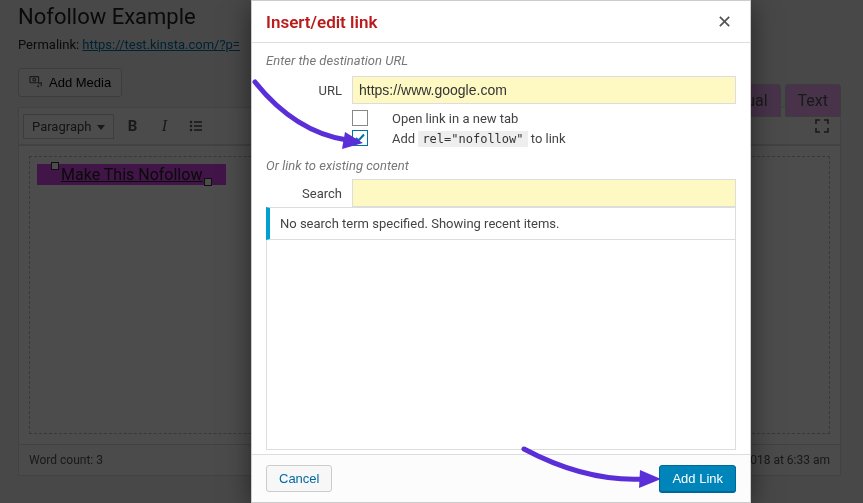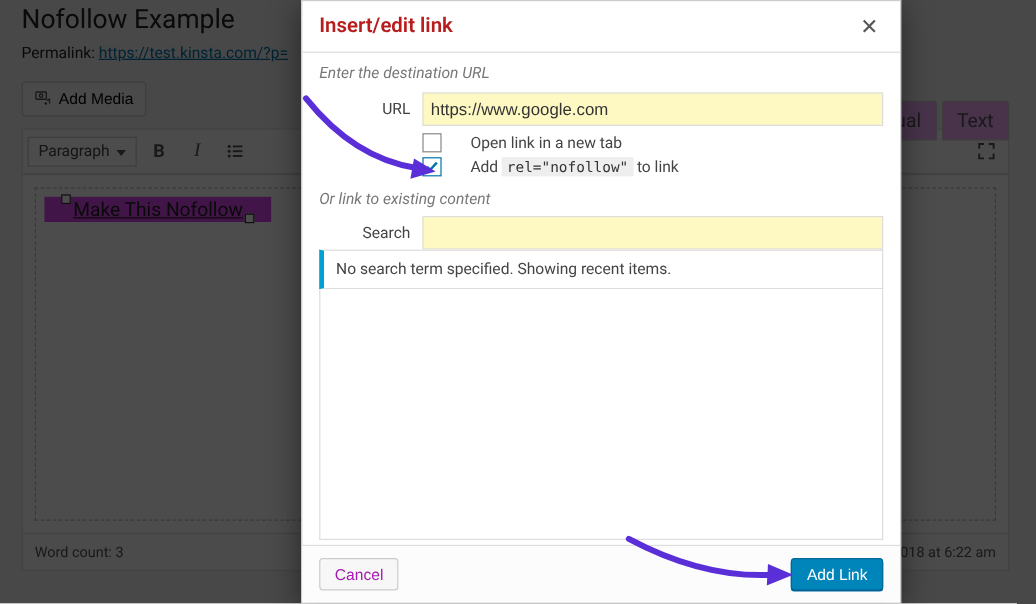--- a/index.html
+++ b/index.html
@@ -40,21 +40,21 @@
     .chk { width: 16px; height: 16px; border: 1px solid #888; background: #fff; display: flex; align-items: center; justify-content: center; cursor: pointer; }
     .chk.checked { border-color: #0073aa; }
     .chk.checked svg { display: block; }
     .chk svg { display: none; width: 12px; height: 12px; }
     .code { font-family: Consolas, Monaco, monospace; background: #eee; padding: 1px 4px; font-size: 12px; color: #333; }
     .hint2 { font-size: 13px; color: #777; font-style: italic; margin: 8px 0 6px; }
     .search-row { display: flex; align-items: center; margin-bottom: 0; }
     .notice { border: 1px solid #ddd; border-left: 4px solid #00a0d2; background: #fff; padding: 8px 10px; font-size: 13px; }
     .results { flex: 1; border: 1px solid #ddd; border-top: none; background: #fff; }
     .m-foot { border-top: 1px solid #ddd; padding: 10px 14px; background: #fcfcfc; display: flex; justify-content: space-between; align-items: center; }
-    .btn { border: 1px solid #ccc; background: #f7f7f7; padding: 5px 12px; border-radius: 3px; cursor: pointer; font-size: 13px; color: #a21caf; }
+    .btn { border: 1px solid #ccc; background: #f7f7f7; padding: 5px 12px; border-radius: 3px; cursor: pointer; font-size: 13px; color: #0369a1; }
     .btn-primary { background: #0085ba; border-color: #006799; color: #fff; box-shadow: 0 1px 0 #006799; }
     
     .arrow { position: absolute; z-index: 20; pointer-events: none; }
     .arrow1 { left: 245px; top: 72px; width: 130px; height: 80px; }
     .arrow2 { left: 516px; top: 437px; width: 150px; height: 56px; }
     svg.ax path { stroke: #5a2fd8; stroke-width: 5; fill: none; stroke-linecap: round; }
     svg.ax polygon { fill: #5a2fd8; }
   </style>
 </head>
 <body>
@@ -97,21 +97,21 @@
             <path d="M2 6 V2 H6 M10 2 H14 V6 M14 10 V14 H10 M6 14 H2 V10"></path>
           </svg>
       </div>
     </div>
     <div class="content-area">
       <div class="dash-border"></div>
       <span class="sel-text">Make This Nofollow</span>
     </div>
     <div class="footer">
       <span><span>Word count: </span><span>3</span></span>
-      <span>018 at 6:22 am</span>
+      <span>018 at 6:33 am</span>
     </div>
   </div>
 
   <div class="tabs">
     <div class="tab">ual</div>
     <div class="tab">Text</div>
   </div>
 
   <div class="overlay"></div>
 

